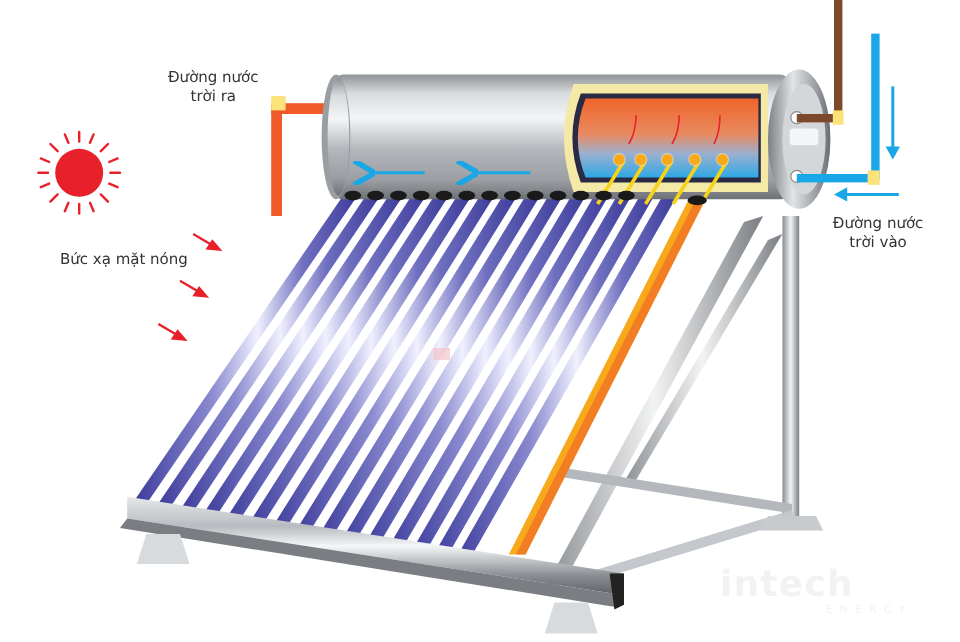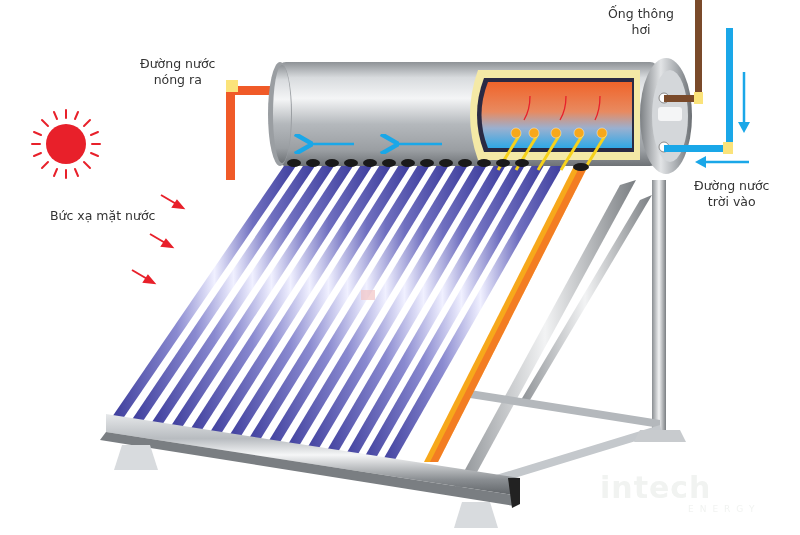--- a/index.html
+++ b/index.html
@@ -210,30 +210,26 @@
       <polygon points="508,478 520,478 520,504 512,508" fill="#222222"></polygon>
       <polygon points="122,445 150,445 158,470 114,470" fill="#d8dbde"></polygon>
       <polygon points="462,502 490,502 498,528 454,528" fill="#d8dbde"></polygon>
     </g>
 
     <rect x="361" y="290" width="14" height="10" fill="#f2c4c4" opacity="0.7"></rect>
   </svg>
 
   <div class="label" style="left:140px; top:56px;">
     <div>Đường nước</div>
-    <div>nóng ra</div>
+    <div>trời ra</div>
   </div>
 
-  <div class="label" style="left:608px; top:6px;">
-    <div>Ống thông</div>
-    <div>hơi</div>
-  </div>
 
   <div class="label" style="left:694px; top:178px;">
     <div>Đường nước</div>
     <div>trời vào</div>
   </div>
 
-  <div class="label" style="left:50px; top:208px;">Bức xạ mặt nước</div>
+  <div class="label" style="left:50px; top:208px;">Bức xạ mặt nóng</div>
 
   <div class="watermark">intech</div>
   <div class="watermark-sub">ENERGY</div>
 </div>
 
 </body></html>

